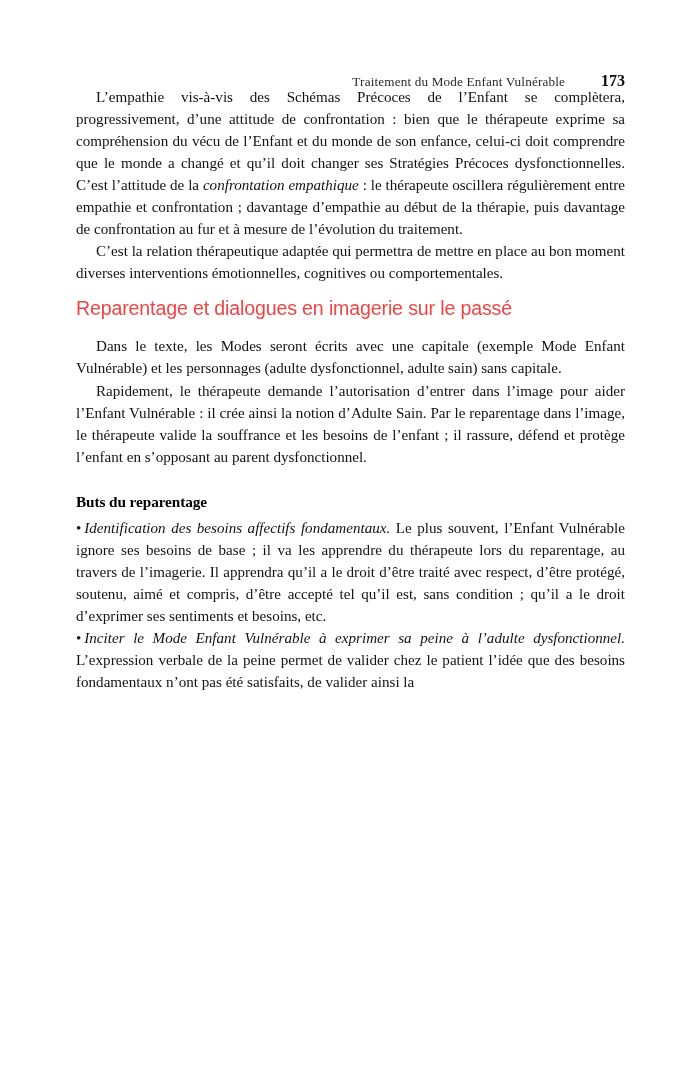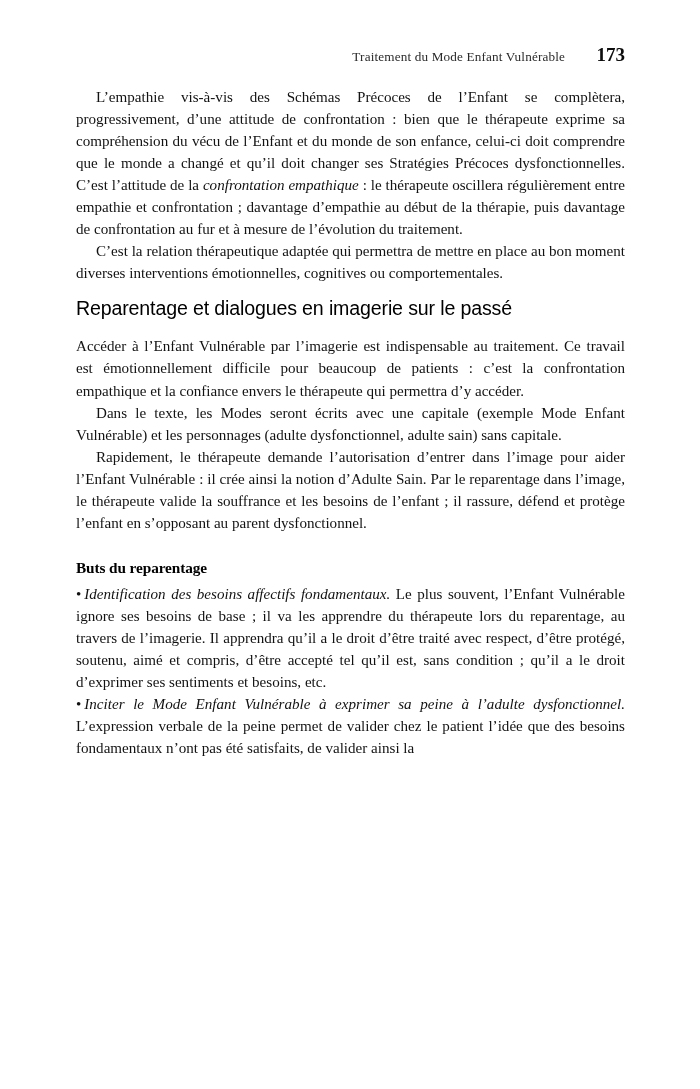--- a/index.html
+++ b/index.html
@@ -39,25 +39,26 @@
   }
   .running-head .rh-title {
     font-family: "Liberation Serif", "DejaVu Serif", serif;
     font-size: 13.2px;
     letter-spacing: 0.15px;
     color: #2a2a2a;
     white-space: nowrap;
   }
   .running-head .rh-folio {
     font-family: "Liberation Serif", "DejaVu Serif", serif;
-    font-size: 19px;
+    font-size: 16px;
     font-weight: bold;
     color: #0d0d0d;
     min-width: 34px;
     text-align: right;
+    margin-top: 28px;
   }
 
   
   .column {
     position: absolute;
     left: 76px;
     top: 86px;
     width: 549px;
   }
 
@@ -86,21 +87,21 @@
     margin: 31px 0 0 0;
     color: #0b0b0b;
   }
   h3.subsection-title {
     font-family: "Liberation Sans", "DejaVu Sans", sans-serif;
     font-weight: normal;
     font-size: 19.6px;
     line-height: 26px;
     letter-spacing: -0.15px;
     margin: 11px 0 0 0;
-    color: #000000;
+    color: #ef4444;
   }
   h4.minor-title {
     font-family: Liberation Serif, serif;
     font-weight: bold;
     font-size: 15.3px;
     line-height: 20px;
     letter-spacing: -0.1px;
     margin: 24px 0 0 0;
     color: #000000;
   }
@@ -136,21 +137,20 @@
   <div class="column">
 
 
     <p class="body"><span>L’empathie vis-à-vis des Schémas Précoces de l’Enfant se complètera, progressivement, d’une attitude de confrontation : bien que le thérapeute exprime sa compréhension du vécu de l’Enfant et du monde de son enfance, celui-ci doit comprendre que le monde a changé et qu’il doit changer ses Stratégies Précoces dysfonctionnelles. C’est l’attitude de la </span><span class="ital">confrontation empathique</span><span> : le thérapeute oscillera régulièrement entre empathie et confrontation ; davantage d’empathie au début de la thérapie, puis davantage de confrontation au fur et à mesure de l’évolution du traitement.</span></p>
 
     <p class="body">C’est la relation thérapeutique adaptée qui permettra de mettre en place au bon moment diverses interventions émotionnelles, cognitives ou comportementales.</p>
 
 
     <h3 class="subsection-title">Reparentage et dialogues en imagerie sur le passé</h3>
 
-    <p class="body no-indent">Accéder à l’Enfant Vulnérable par l’imagerie est indispensable au traitement. Ce travail est émotionnellement difficile pour beaucoup de patients : c’est la confrontation empathique et la confiance envers le thérapeute qui permettra d’y accéder.</p>
 
     <p class="body">Dans le texte, les Modes seront écrits avec une capitale (exemple Mode Enfant Vulnérable) et les personnages (adulte dysfonctionnel, adulte sain) sans capitale.</p>
 
     <p class="body">Rapidement, le thérapeute demande l’autorisation d’entrer dans l’image pour aider l’Enfant Vulnérable : il crée ainsi la notion d’Adulte Sain. Par le reparentage dans l’image, le thérapeute valide la souffrance et les besoins de l’enfant ; il rassure, défend et protège l’enfant en s’opposant au parent dysfonctionnel.</p>
 
     <h4 class="minor-title">Buts du reparentage</h4>
 
     <p class="bullet"><span class="bullet-mark">•</span><span class="ital">Identification des besoins affectifs fondamentaux.</span><span> Le plus souvent, l’Enfant Vulnérable ignore ses besoins de base ; il va les apprendre du thérapeute lors du reparentage, au travers de l’imagerie. Il apprendra qu’il a le droit d’être traité avec respect, d’être protégé, soutenu, aimé et compris, d’être accepté tel qu’il est, sans condition ; qu’il a le droit d’exprimer ses sentiments et besoins, etc.</span></p>
 
     <p class="bullet"><span class="bullet-mark">•</span><span class="ital">Inciter le Mode Enfant Vulnérable à exprimer sa peine à l’adulte dysfonctionnel.</span><span> L’expression verbale de la peine permet de valider chez le patient l’idée que des besoins fondamentaux n’ont pas été satisfaits, de valider ainsi la</span></p>

